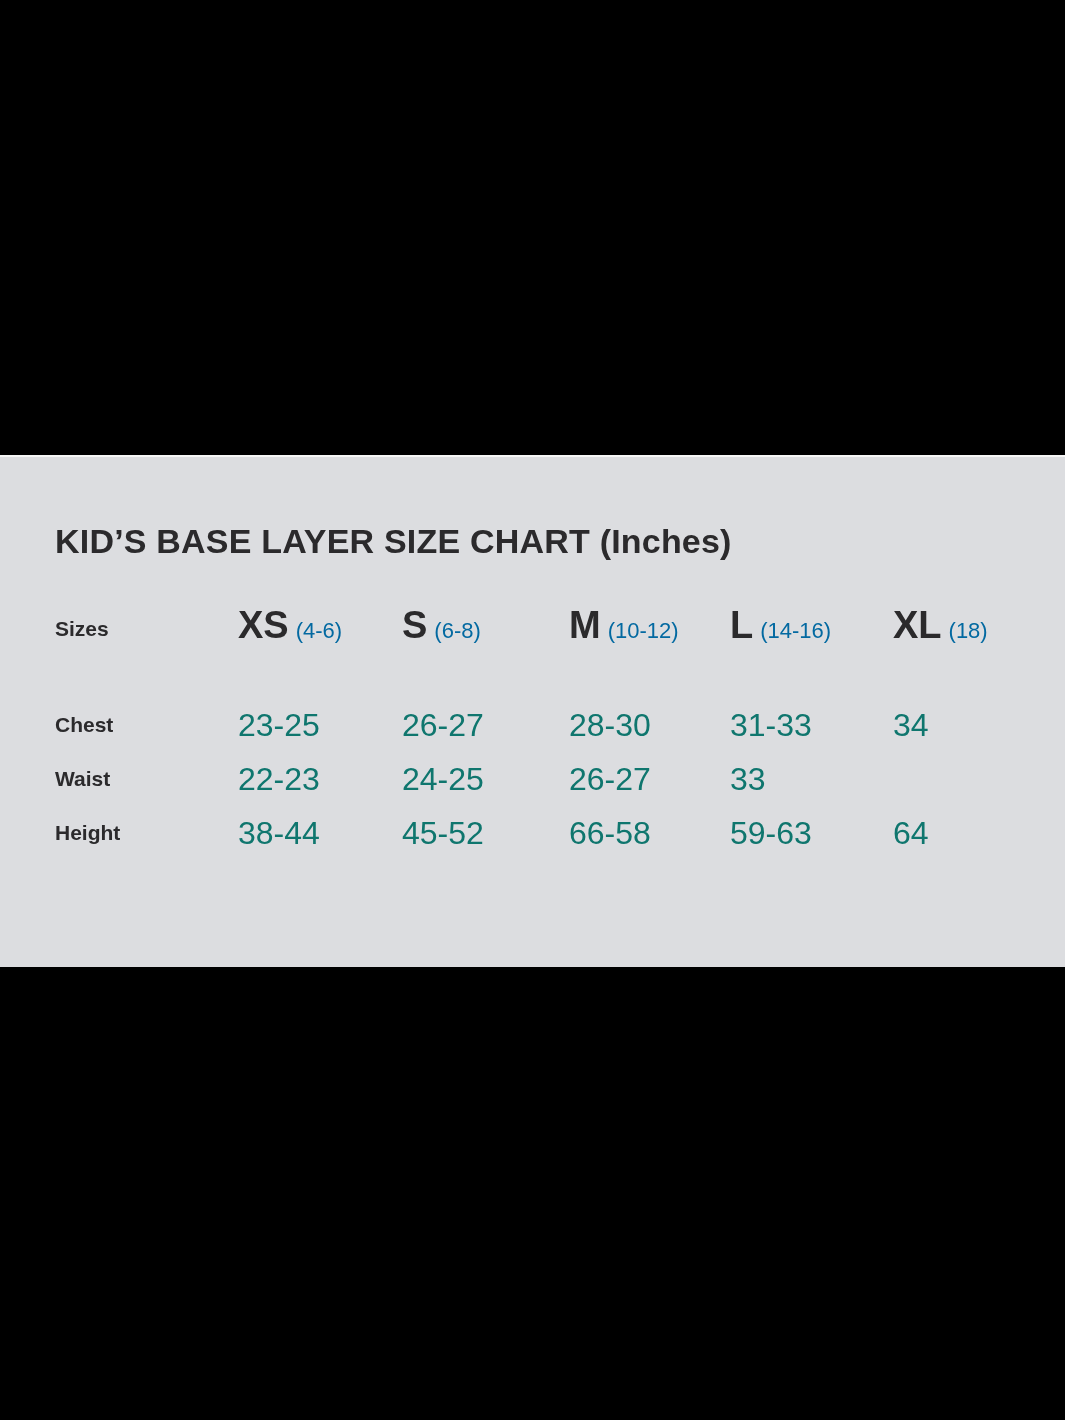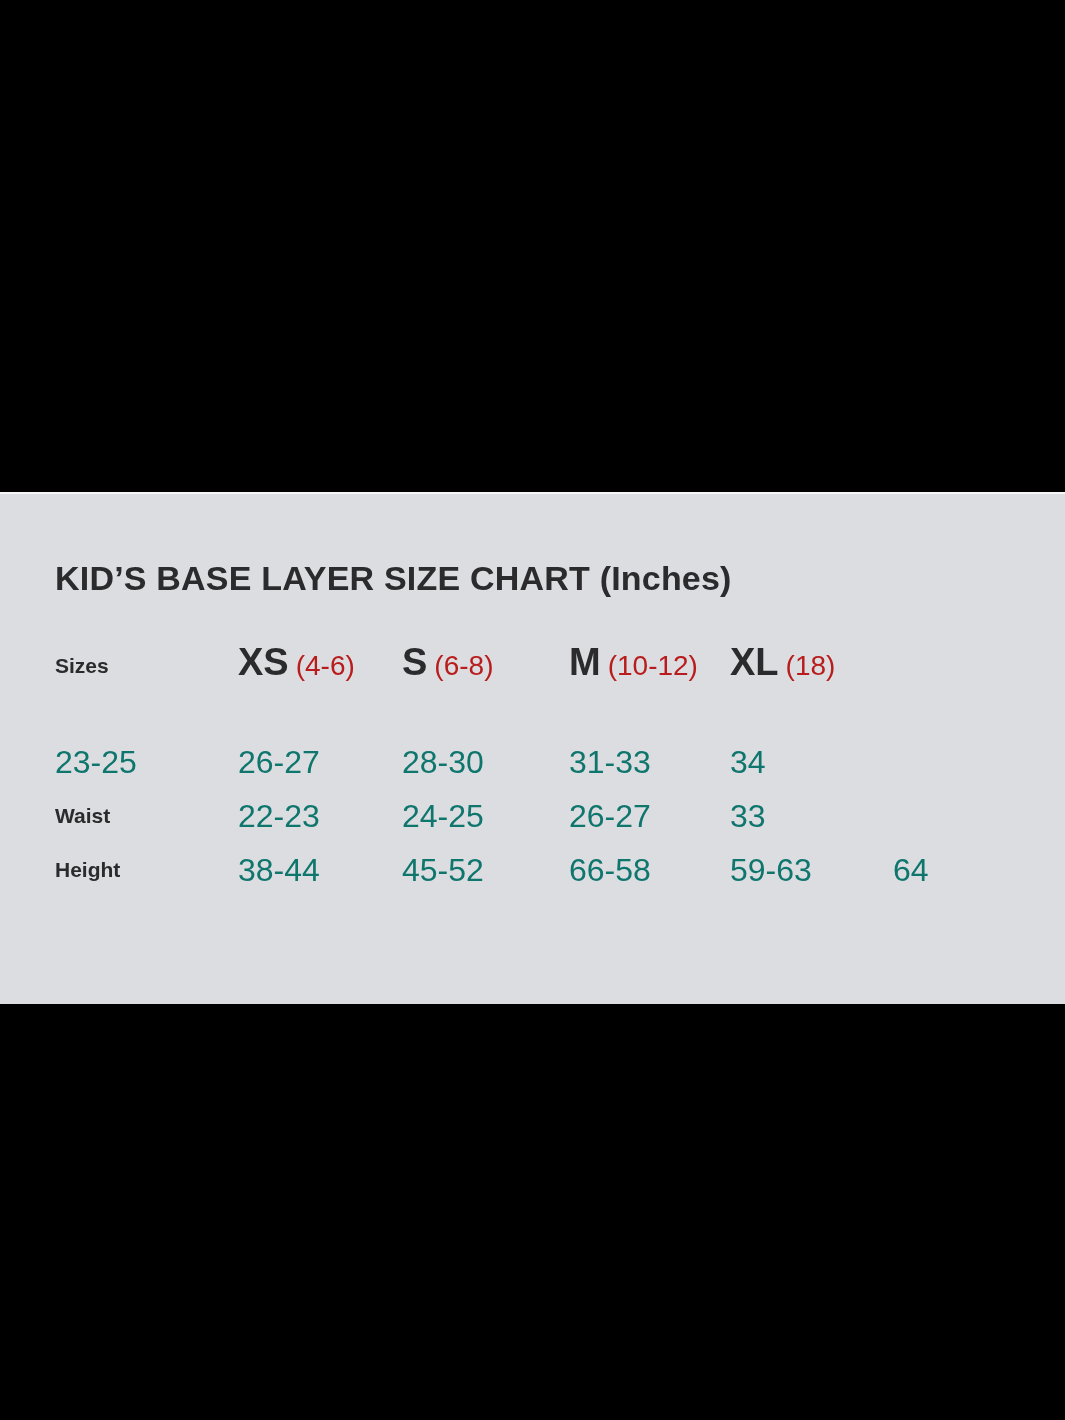--- a/index.html
+++ b/index.html
@@ -7,21 +7,20 @@
     padding: 0;
     background: #000000;
   }
   .stage {
     position: relative;
     width: 1065px;
     height: 1007px;
     background: #000000;
     overflow: hidden;
     font-family: "Liberation Sans", "DejaVu Sans", sans-serif;
-    margin-top: 37px;
   }
   .black-area {
     position: absolute;
     left: 0;
     width: 100%;
     background: #000000;
   }
   .black-top { top: 0; height: 455px; }
   .black-bottom { top: 967px; height: 453px; }
 
@@ -69,22 +68,22 @@
     font-size: 21px;
     color: #2b2a2c;
   }
   .size-name {
     font-weight: 700;
     font-size: 38px;
     color: #2b2a2c;
   }
   .size-range {
     font-weight: 400;
-    font-size: 28px;
-    color: #b91c1c;
+    font-size: 22px;
+    color: #0369a1;
     margin-left: 7px;
     text-align: center;
   }
   .cell-value {
     font-weight: 400;
     font-size: 32px;
     color: #0f766e;
   }
 </style>
 </head>
@@ -106,25 +105,29 @@
           <div class="header-cell">
             <span class="size-name">XS</span><span class="size-range">(4-6)</span>
           </div>
           <div class="header-cell">
             <span class="size-name">S</span><span class="size-range">(6-8)</span>
           </div>
           <div class="header-cell">
             <span class="size-name">M</span><span class="size-range">(10-12)</span>
           </div>
           <div class="header-cell">
+            <span class="size-name">L</span><span class="size-range">(14-16)</span>
+          </div>
+          <div class="header-cell">
             <span class="size-name">XL</span><span class="size-range">(18)</span>
           </div>
         </div>
 
         <div class="row data-row">
+          <div class="row-label">Chest</div>
           <div class="cell-value">23-25</div>
           <div class="cell-value">26-27</div>
           <div class="cell-value">28-30</div>
           <div class="cell-value">31-33</div>
           <div class="cell-value">34</div>
         </div>
 
         <div class="row data-row">
           <div class="row-label">Waist</div>
           <div class="cell-value">22-23</div>

